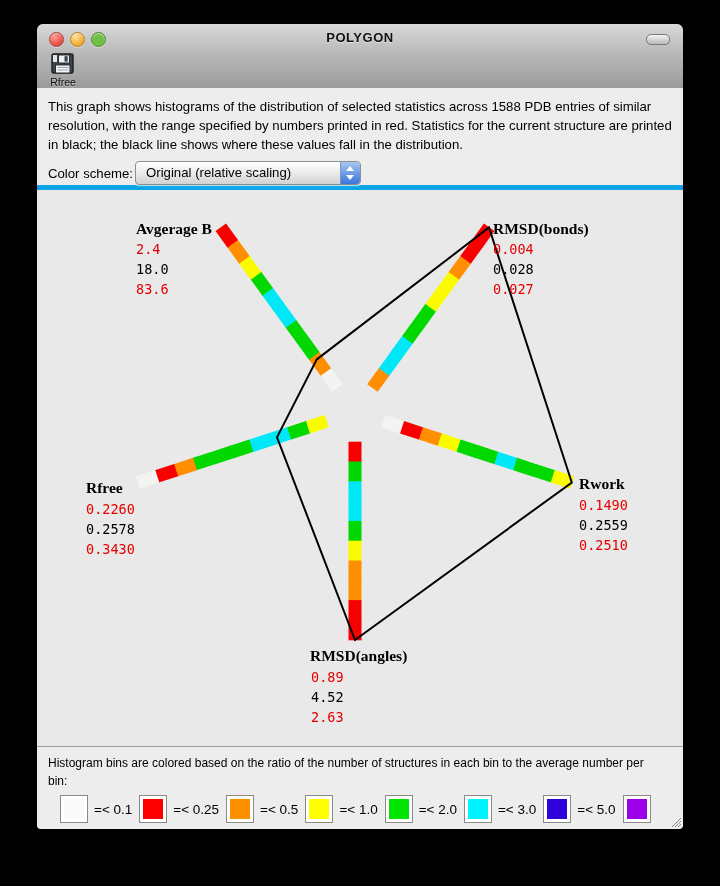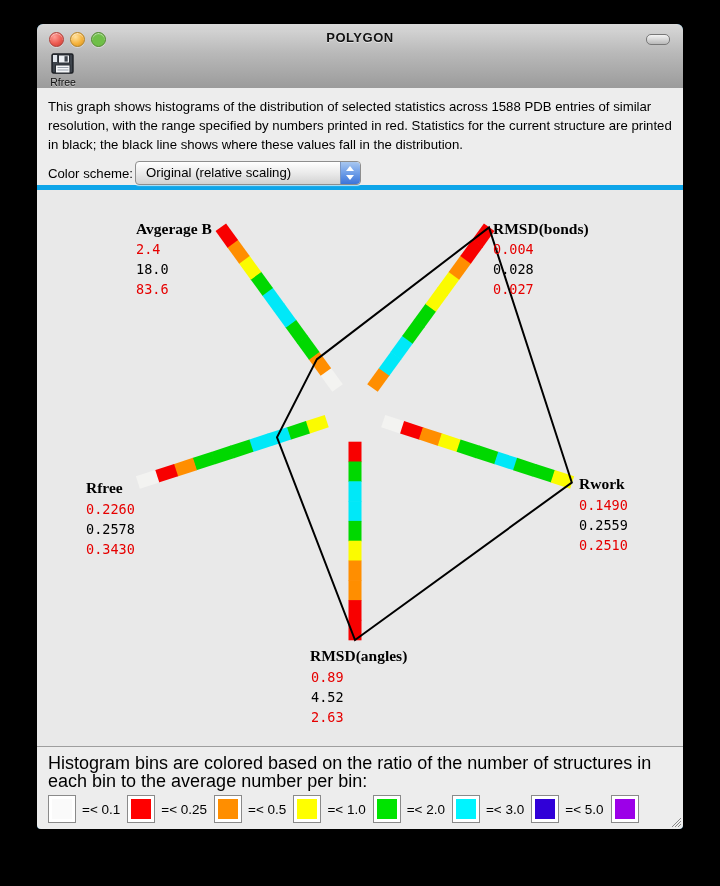--- a/index.html
+++ b/index.html
@@ -70,22 +70,22 @@
     padding-left:33px;
   }
   .axlabel{font-family:"Liberation Serif",serif;font-weight:bold;font-size:15.5px;fill:#000;}
   .axval{font-family:"DejaVu Sans Mono",monospace;font-size:13.5px;}
   
   .legendpanel{
     position:absolute;left:0;top:722px;width:100%;height:83px;
     background:#ededed;border-top:1px solid #9e9e9e;box-sizing:border-box;
     padding:7px 11px 0 11px;
   }
-  .legendtext{font-size:18px;line-height:18px;color:#000;width:606px;}
-  .bins{display:flex;align-items:flex-end;margin-top:5px;}
+  .legendtext{font-size:12px;line-height:18px;color:#000;width:606px;}
+  .bins{display:flex;align-items:flex-end;margin-top:5px;margin-left:12px;}
   .bin{display:flex;align-items:center;}
   .swatch{
     width:20px;height:20px;border:1px solid #8a8a8a;background:#fff;
     padding:3px;margin-right:6px;
   }
   .swatch .fill{width:100%;height:100%;}
   .binlabel{font-size:13.5px;color:#000;margin-right:7px;white-space:nowrap;}
   .grip{position:absolute;right:1px;bottom:1px;}
 </style>
 </head>

